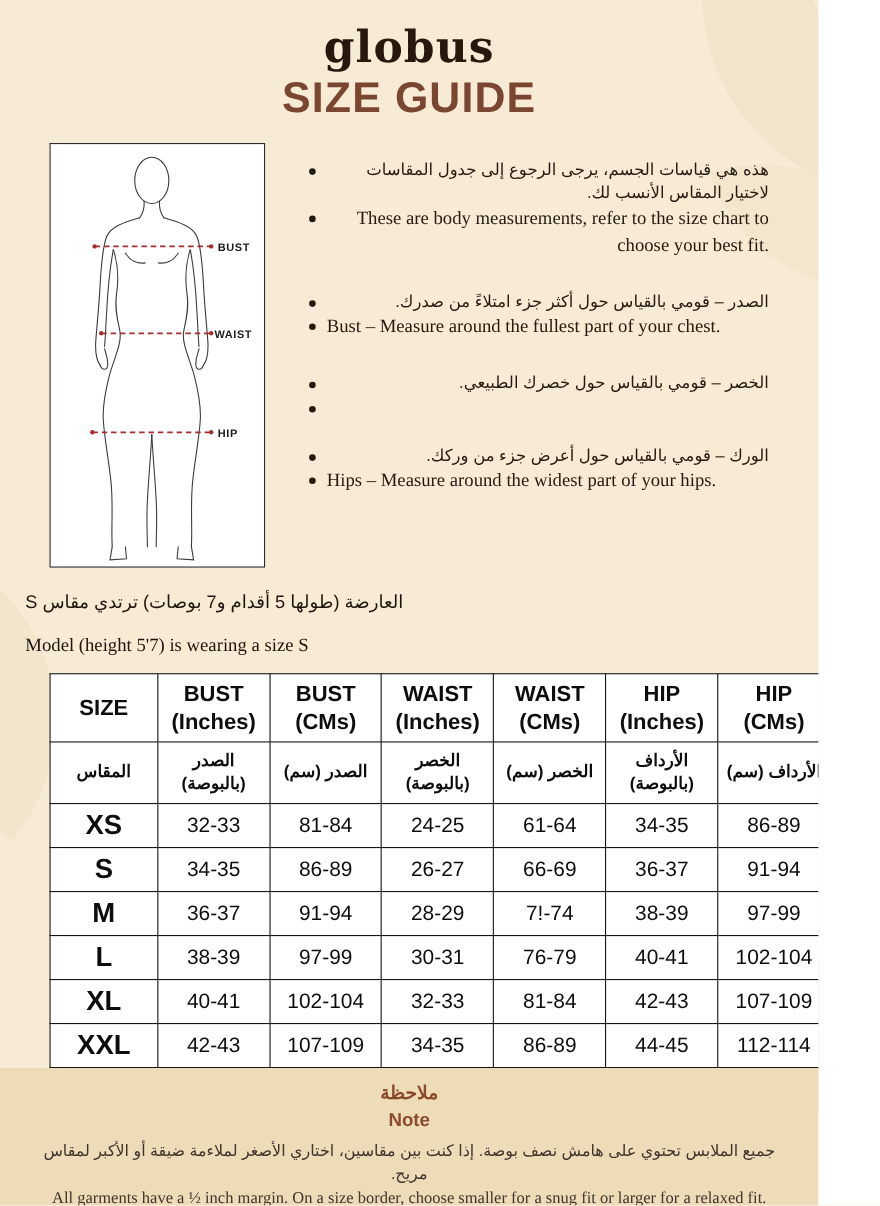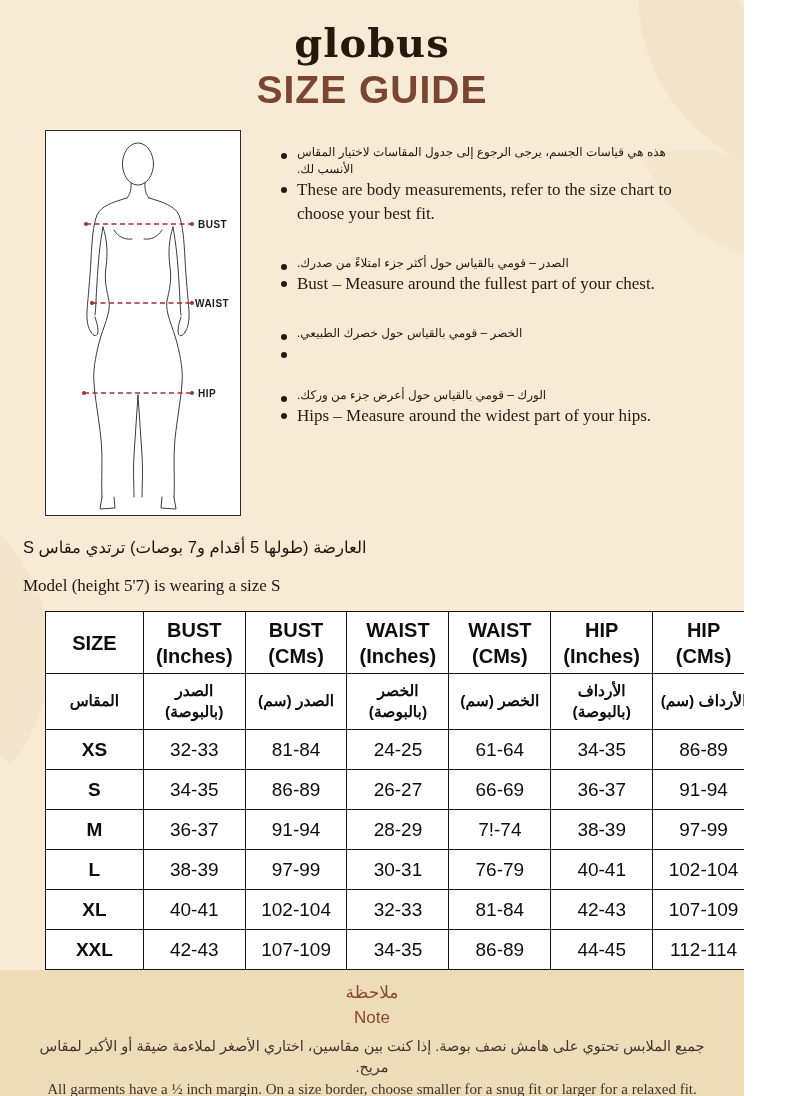--- a/index.html
+++ b/index.html
@@ -19,37 +19,37 @@
   header { text-align:center; padding-top:20px; position:relative; z-index:1; }
   .logo { font-family:"DejaVu Serif", serif; font-size:40px; font-weight:600; color:#27170d; letter-spacing:1px; line-height:1.15; }
   .title { font-size:39px; font-weight:bold; color:#7a4631; letter-spacing:1px; margin-top:2px; }
 
   .main { display:flex; padding:0 45px; margin-top:18px; gap:40px; position:relative; z-index:1; }
   .figure-box { width:196px; height:386px; background:#ffffff; border:1px solid #2b2b2b; flex:none; }
   .bullets { flex:1; padding-top:14px; }
   .bullet-group { margin-bottom:29px; }
   .bullet-item { display:flex; gap:10px; align-items:flex-start; }
   .dot { width:6px; height:6px; border-radius:50%; background:#241a10; margin-top:9px; flex:none; }
-  .bullet-text { color:#241a10; line-height:1.42; }
-  .bullet-text.ar { font-size:12px; text-align:left; width:100%; }
+  .bullet-text { color:#241a10; line-height:1.42;text-align:right; }
+  .bullet-text.ar { font-size:15px; text-align:right; width:100%; }
   .bullet-text.en { font-family:"Liberation Serif", serif; font-size:17px; }
 
   .model-note { padding:0 23px; margin-top:22px; position:relative; z-index:1; color:#1d140c; }
   .model-note .ar { font-size:16.5px; text-align:left; }
   .model-note .en { font-family:"Liberation Serif", serif; font-size:17px; margin-top:19px; }
 
   table { border-collapse:collapse; margin:15px 45px 0; width:710px; background:#ffffff; position:relative; z-index:1; border:1.5px solid #151515;padding-left:30px; }
   th, td { border:1px solid #151515; text-align:center; vertical-align:middle; padding:2px 4px; color:#0d0d0d; }
   thead tr.en th { font-size:20px; font-weight:bold; height:62px; line-height:1.3; }
   thead tr.ar th { font-size:15.5px; font-weight:bold; height:56px; line-height:1.35; }
-  tbody th { font-size:19px; font-weight:bold; height:40px; }
+  tbody th { font-size:25px; font-weight:bold; height:40px; }
   tbody td { font-size:19px; font-weight:normal; }
 
   .note-band { margin-top:auto; background:#eedbb8; text-align:center; padding:11px 30px 13px; position:relative; z-index:1; }
-  .note-title { font-size:17px; font-weight:normal; color:#8a4a2c; line-height:1.45; }
+  .note-title { font-size:17px; font-weight:bold; color:#8a4a2c; line-height:1.45; }
   .note-body-ar { font-size:14.5px; color:#3f352b; margin-top:6px; line-height:1.4; }
   .note-body-en { font-family:"Liberation Serif", serif; font-size:15px; color:#3f352b; margin-top:2px; line-height:1.4; }
 
   svg .outline { fill:none; stroke:#3c3c3c; stroke-width:1; stroke-linecap:round; }
   svg .dash { stroke:#a42f2f; stroke-width:1.6; stroke-dasharray:5 3.5; }
   svg .enddot { fill:#a42f2f; }
   svg text { font-family:"Liberation Sans", sans-serif; font-size:10px; font-weight:bold; fill:#1c1c1c; letter-spacing:.5px; }
 </style>
 </head>
 <body>

